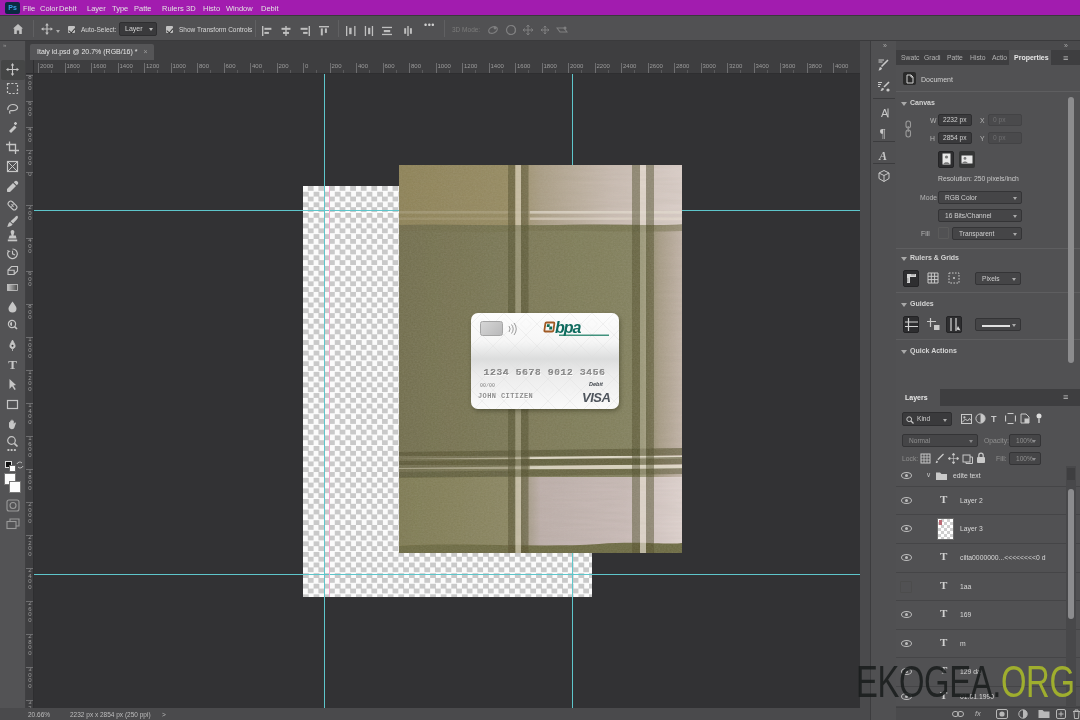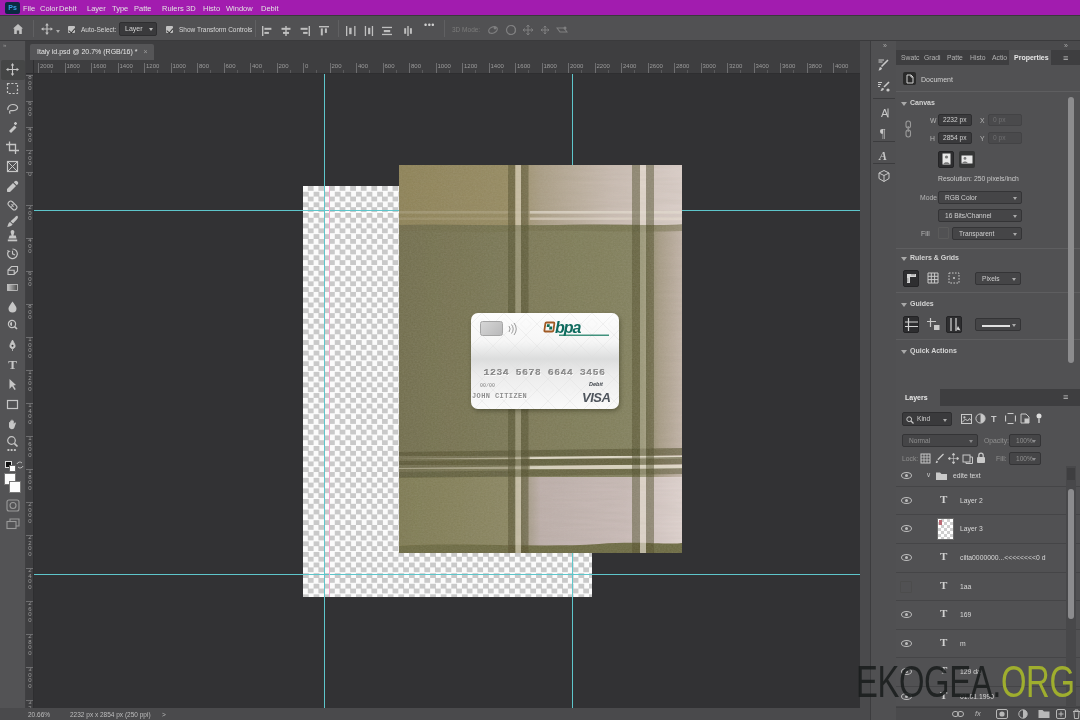--- a/index.html
+++ b/index.html
@@ -583,23 +583,23 @@
         </svg>
 <svg style="position:absolute;left:70px;top:6px;" width="72" height="20" viewBox="0 0 72 20">
           <g transform="skewX(-8)">
             <rect x="5" y="3.5" width="9" height="9" rx="1" fill="none" stroke="#a05a24" stroke-width="1.8"></rect>
             <rect x="6.8" y="5.2" width="2.8" height="2.8" fill="#0c6b54"></rect>
             <rect x="9.6" y="7.6" width="2.8" height="2.8" fill="#0c6b54"></rect>
           </g>
           <text x="14" y="14" font-family="Liberation Sans" font-size="16" font-weight="bold" font-style="italic" fill="#0e6b5e" letter-spacing="-1">bpa</text>
           <rect x="18" y="15.6" width="50" height="1.2" fill="#15795f"></rect>
         </svg>
-<div style="position:absolute;left:13px;top:54px;white-space:nowrap;font-family:'Liberation Mono',monospace;font-size:9.2px;font-weight:bold;color:#909090;text-shadow:0.6px 0.6px 0 #fcfcfc,-0.4px -0.4px 0 #707070;letter-spacing:0.9px;">1234 5678 6644 3456</div>
+<div style="position:absolute;left:13px;top:54px;white-space:nowrap;font-family:'Liberation Mono',monospace;font-size:9.2px;font-weight:bold;color:#909090;text-shadow:0.6px 0.6px 0 #fcfcfc,-0.4px -0.4px 0 #707070;letter-spacing:0.9px;">1234 5678 9012 3456</div>
 <div style="position:absolute;left:9px;top:70px;font-family:'Liberation Mono',monospace;font-size:5px;font-weight:bold;color:#9a9a9a;text-shadow:0.4px 0.4px 0 #fff;">00/00</div>
-<div style="position:absolute;left:1px;top:79px;font-family:'Liberation Mono',monospace;font-size:7px;font-weight:bold;color:#8e8e8e;text-shadow:0.5px 0.5px 0 #fff;letter-spacing:0.4px;">JOHN CITIZEN</div>
+<div style="position:absolute;left:7px;top:79px;font-family:'Liberation Mono',monospace;font-size:7px;font-weight:bold;color:#8e8e8e;text-shadow:0.5px 0.5px 0 #fff;letter-spacing:0.4px;">JOHN CITIZEN</div>
 <div style="position:absolute;left:118px;top:68px;font-size:5.5px;font-weight:bold;font-style:italic;color:#41464c;">Debit</div>
 <div style="position:absolute;left:111px;top:77px;font-size:13px;font-weight:bold;font-style:italic;color:#4e545c;letter-spacing:-0.5px;">VISA</div>
 </div>
   </div>
 </div>
 
 <div class="abs" id="dock">
   <div id="icostrip">
 <span style="position:absolute;left:12px;top:1px;font-size:7px;color:#aaa;">»</span>
 <svg style="position:absolute;left:6px;top:17px;" width="14" height="14" viewBox="0 0 14 14">

